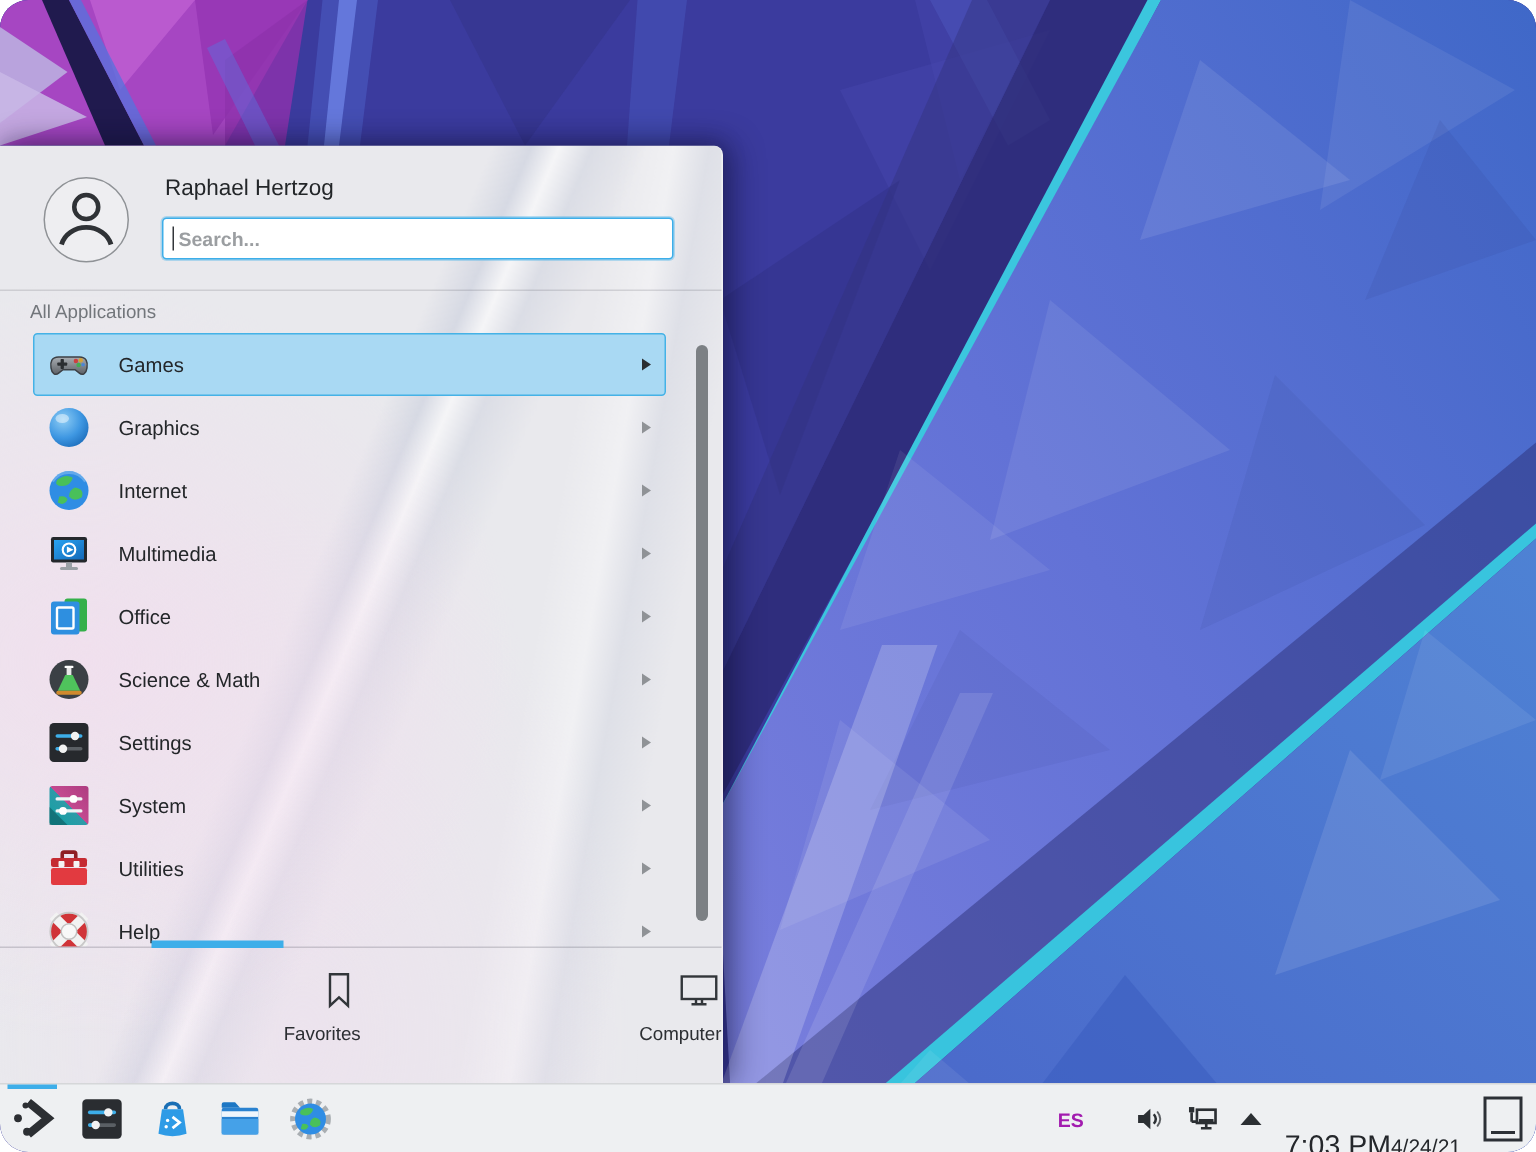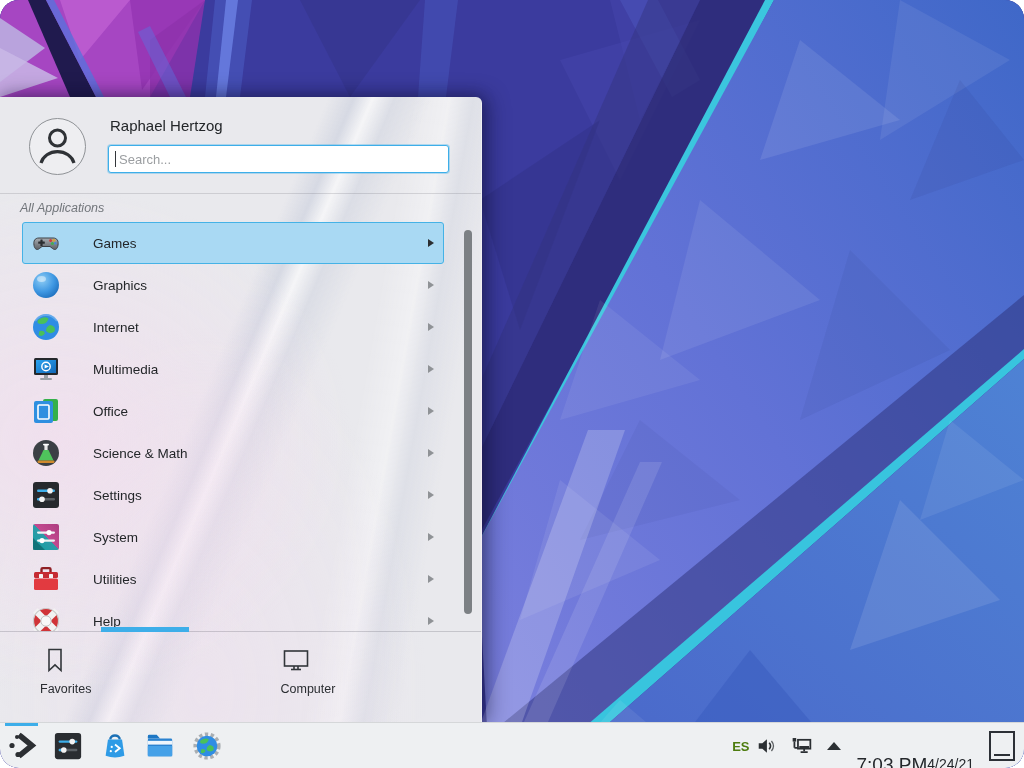--- a/index.html
+++ b/index.html
@@ -18,52 +18,52 @@
     border-top-right-radius:6px;border-right:1px solid rgba(255,255,255,.35);
     box-shadow:6px 0 22px rgba(10,10,40,.45), 0 -2px 14px rgba(10,10,40,.25);}
   .popup-header{position:absolute;left:0;top:0;width:100%;height:96px;}
   .avatar{position:absolute;left:29px;top:21px;width:55px;height:55px;border-radius:50%;
     border:1px solid #8f9296;background:rgba(255,255,255,.25);}
   .avatar svg{position:absolute;inset:0;}
   .user-name{position:absolute;left:110px;top:20px;font-size:15px;color:#232629;}
   .search-box{position:absolute;left:108px;top:48px;width:339px;height:26px;background:#fff;
     border:1px solid #3daee9;border-radius:3px;box-shadow:0 0 0 1px rgba(61,174,233,.35);}
   .search-box input{position:absolute;left:8px;top:2px;width:320px;height:20px;border:0;outline:0;
-    font-family:inherit;font-size:13px;color:#232629;background:transparent;}
+    font-family:inherit;font-size:13px;color:#232629;background:transparent;font-weight:bold;}
   .search-box input::placeholder{color:#9b9ea1;}
   .text-caret{position:absolute;left:6px;top:5px;width:1px;height:16px;background:#33363a;}
   .header-sep{position:absolute;left:0;top:96px;width:100%;height:1px;background:rgba(80,80,90,.18);}
-  .section-label{position:absolute;left:20px;top:104px;font-size:12.5px;color:#72767b;font-style:italic;}
+  .section-label{position:absolute;left:20px;top:104px;font-size:12.5px;color:#72767b;}
 
   .cat-list{position:absolute;left:0;top:118px;width:460px;height:416px;overflow:hidden;padding-top:7px;box-sizing:border-box;}
   .cat-row{position:relative;display:flex;align-items:center;height:42px;margin:0 16px 0 22px;
     border:1px solid transparent;border-radius:3px;box-sizing:border-box;}
   .cat-row.selected{background:#a9d9f3;border-color:#45b2e6;}
   .cat-icon{width:32px;height:32px;margin-left:7px;flex:0 0 auto;}
   .cat-icon svg{display:block;}
-  .cat-label{margin-left:31px;font-size:13.5px;color:#232629;flex:1 1 auto;}
+  .cat-label{margin-left:17px;font-size:13.5px;color:#232629;flex:1 1 auto;}
   .cat-arrow{width:0;height:0;border-left:6px solid #8f9296;border-top:4.5px solid transparent;
     border-bottom:4.5px solid transparent;margin-right:9px;}
   .cat-row.selected .cat-arrow{border-left-color:#2b2e31;}
 
   .scroll-thumb{position:absolute;left:464px;top:133px;width:8px;height:384px;border-radius:4px;background:#7c8084;}
 
   .tabbar{position:absolute;left:0;top:534px;width:100%;height:91px;border-top:1px solid rgba(70,70,80,.22);display:flex;}
   .tab-indicator{position:absolute;left:101px;top:-5px;width:88px;height:5px;background:#3daee9;}
-  .tab{flex:1 1 0;display:flex;flex-direction:column;align-items:flex-start;margin-left:40px;}
+  .tab{flex:1 1 0;display:flex;flex-direction:column;align-items:flex-end;}
   .tab svg{margin-top:13px;}
   .tab-label{margin-top:7px;font-size:12.5px;color:#2b2e32;}
 
   
   .panel{position:absolute;left:0;bottom:0;width:1024px;height:46px;background:#eef0f2;border-top:1px solid rgba(0,0,0,.10);box-sizing:border-box;}
   .task-btn{position:absolute;top:7px;width:32px;height:32px;}
   .task-btn svg{display:block;}
   .launcher-indicator{position:absolute;left:5px;top:0px;width:33px;height:3px;background:#3daee9;}
   .tray{position:absolute;right:0;top:0;height:46px;display:flex;align-items:center;}
-  .kbd-layout{font-size:13px;font-weight:bold;color:#4d7c0f;margin-right:6px;}
+  .kbd-layout{font-size:13px;font-weight:bold;color:#a21caf;margin-right:33px;}
   .tray-icon{margin-right:14px;}
   .caret-up{width:0;height:0;border-left:7px solid transparent;border-right:7px solid transparent;border-bottom:8px solid #2b2f33;margin-right:16px;}
   .clock{display:flex;flex-direction:row;align-items:center;margin-right:15px;color:#24272b;margin-top:36px;}
   .clock-time{font-size:19px;line-height:21px;}
   .clock-date{font-size:14px;line-height:16px;}
   .show-desktop{width:26px;height:30px;border:2px solid #2c3036;box-sizing:border-box;position:relative;background:transparent;margin-right:9px;}
   .show-desktop::after{content:"";position:absolute;left:3px;right:3px;bottom:3px;height:2px;background:#2c3036;}
 </style>
 </head>
 <body>

